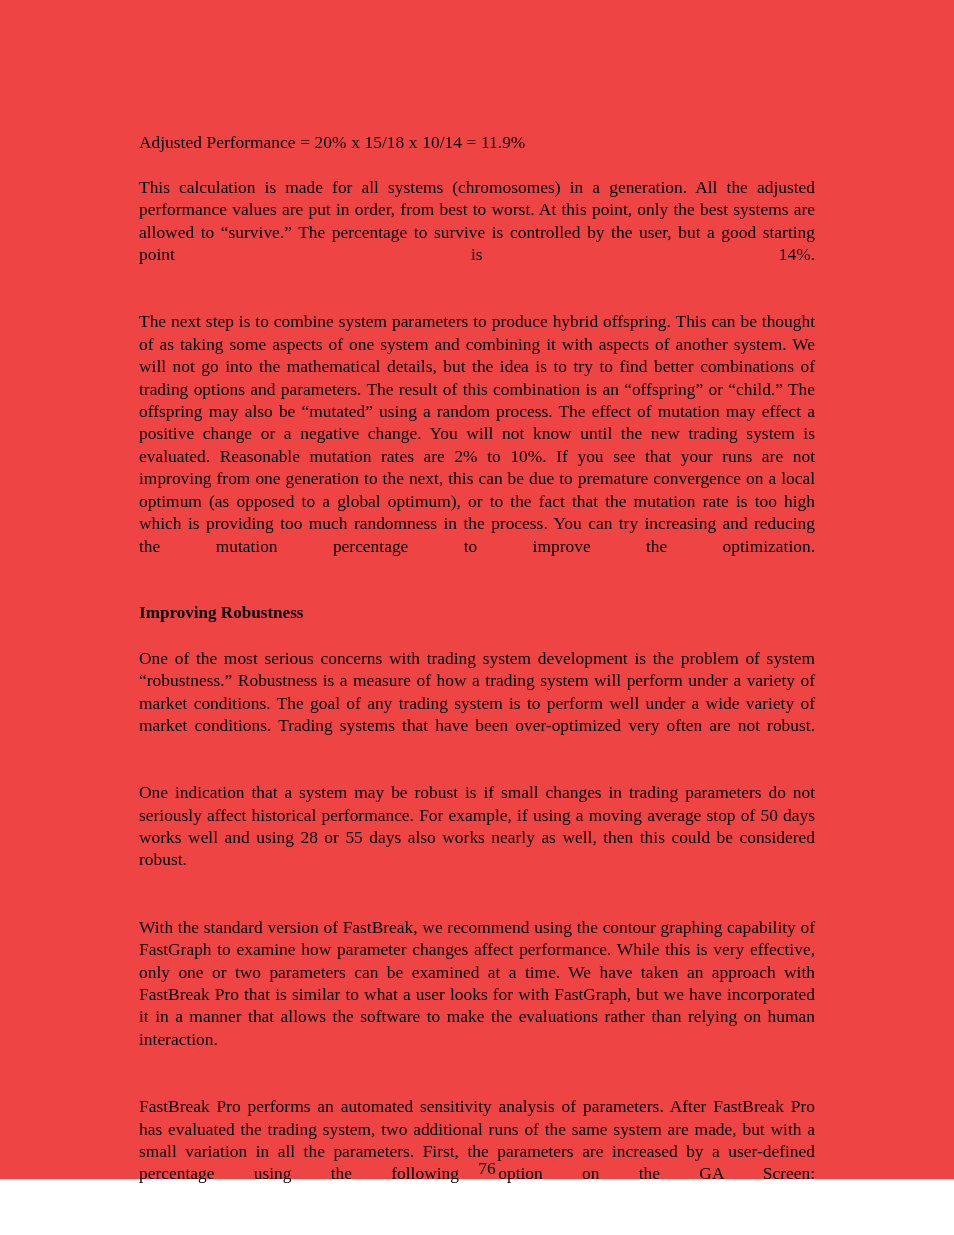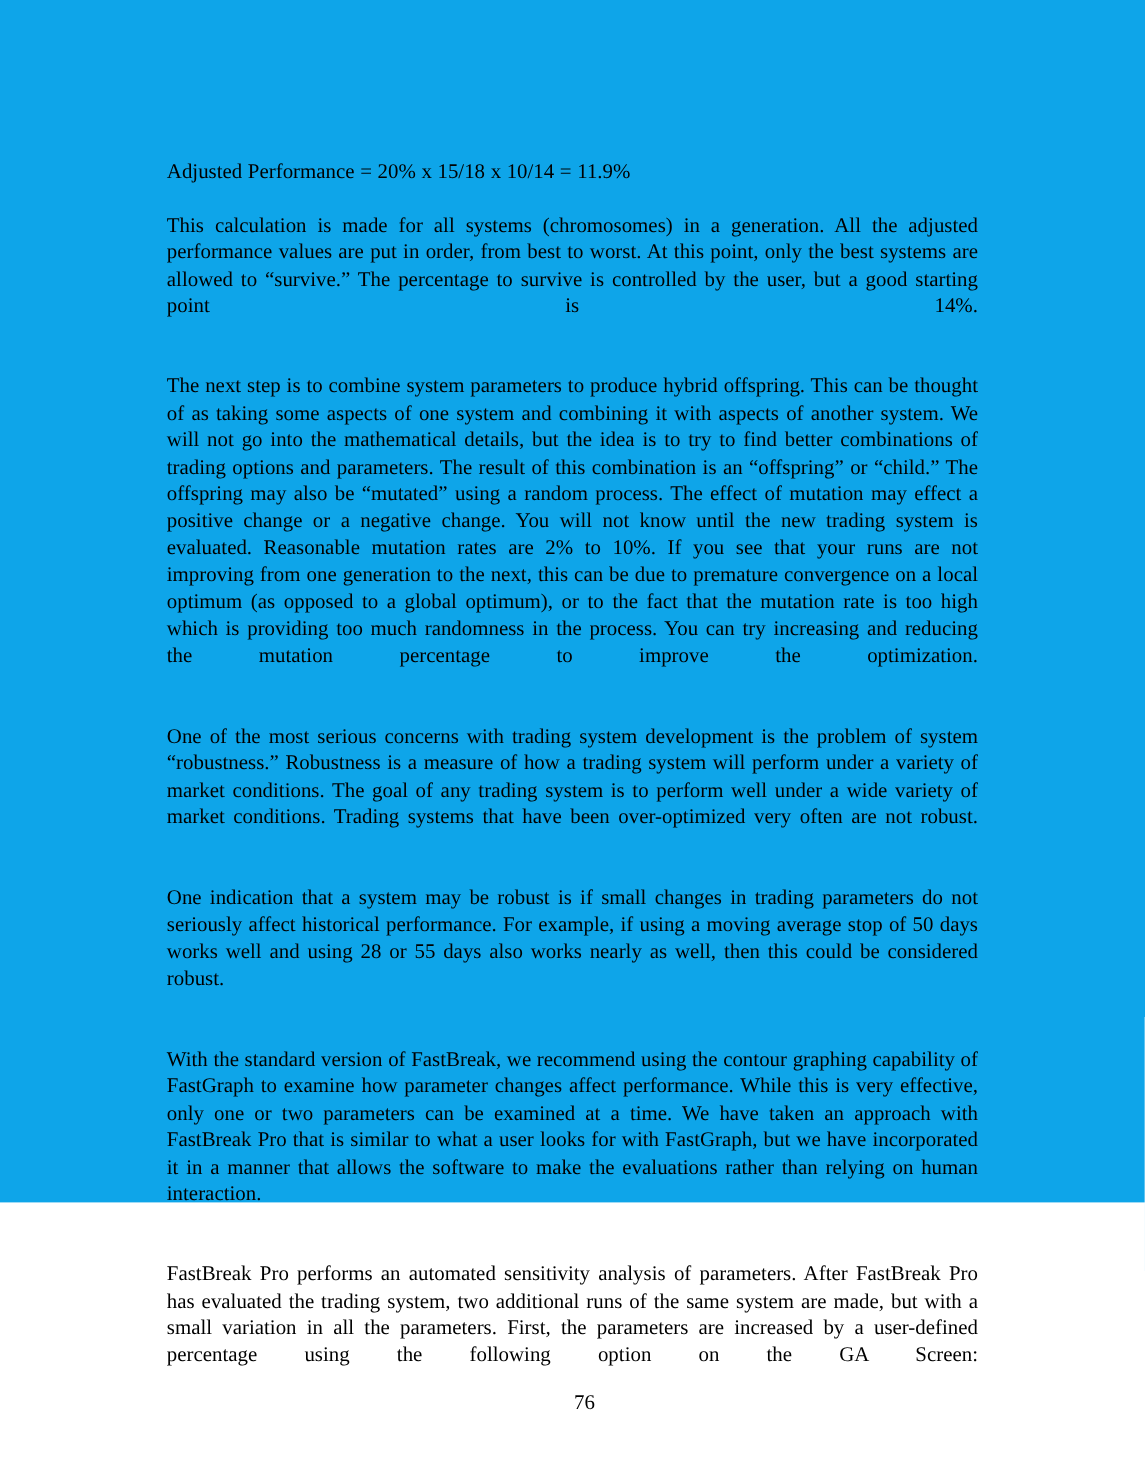--- a/index.html
+++ b/index.html
@@ -13,22 +13,22 @@
     position: relative;
     font-family: "Liberation Serif", "DejaVu Serif", serif;
     color: #000000;
     overflow: hidden;
   }
   .page {
     position: absolute;
     left: 0;
     top: 0;
     width: 954px;
-    height: 1002px;
-    background: #0ea5e9;
+    height: 1179px;
+    background: #ef4444;
   }
   .content {
     position: absolute;
     left: 139px;
     top: 131px;
     width: 676px;
   }
   p.para {
     margin: 0 0 22.5px 0;
     font-size: 17.4px;
@@ -74,20 +74,21 @@
 
   <div class="content">
 
     <p class="para nolastfill">Adjusted Performance = 20% x 15/18 x 10/14 =  11.9%</p>
 
     <p class="para">This calculation is made for all systems (chromosomes) in a generation.   All the adjusted performance values are put in order, from best to worst.  At this point, only the best systems are allowed to “survive.”  The percentage to survive is controlled by the user, but a good starting point is 14%.</p>
 
     <p class="para">The next step is to combine system parameters to produce hybrid offspring.  This can be thought of as taking some aspects of one system and combining it with aspects of another system.  We will not go into the mathematical details, but the idea is to try to find better combinations of trading options and parameters.   The result of this combination is an “offspring” or “child.”    The offspring may also be “mutated” using a random process.  The effect of mutation may effect a positive change or a negative change.  You will not know until the new trading system is evaluated.  Reasonable mutation rates are 2% to 10%.  If you see that your runs are not improving from one generation to the next, this can be due to premature convergence on a local optimum (as opposed to a global optimum), or to the fact that the mutation rate is too high which is providing too much randomness in the process.   You can try increasing and reducing the mutation percentage to improve the optimization.</p>
 
 
+    <h2 class="heading">Improving Robustness</h2>
 
     <p class="para">One of the most serious concerns with trading system development is the problem of system “robustness.”   Robustness is a measure of how a trading system will perform under a variety of market conditions.  The goal of any trading system is to perform well under a wide variety of market conditions.   Trading systems that have been over-optimized very often are not robust.</p>
 
     <p class="para">One indication that a system may be robust is if small changes in trading parameters do not seriously affect historical performance.  For example, if using a moving average stop of 50 days works well and using 28 or 55 days also works nearly as well, then this could be considered robust.</p>
 
     <p class="para">With the standard version of FastBreak, we recommend using the contour graphing capability of FastGraph to examine how parameter changes affect performance.  While this is very effective, only one or two parameters can be examined at a time.  We have taken an approach with FastBreak Pro that is similar to what a user looks for with FastGraph, but we have incorporated it in a manner that allows the software to make the evaluations rather than relying on human interaction.</p>
 
     <p class="para">FastBreak Pro performs an automated sensitivity analysis of parameters.  After FastBreak Pro has evaluated the trading system, two additional runs of the same system are made, but with a small variation in all the parameters.  First, the parameters are increased by a user-defined percentage using the following option on the GA Screen:</p>
 
   </div>

